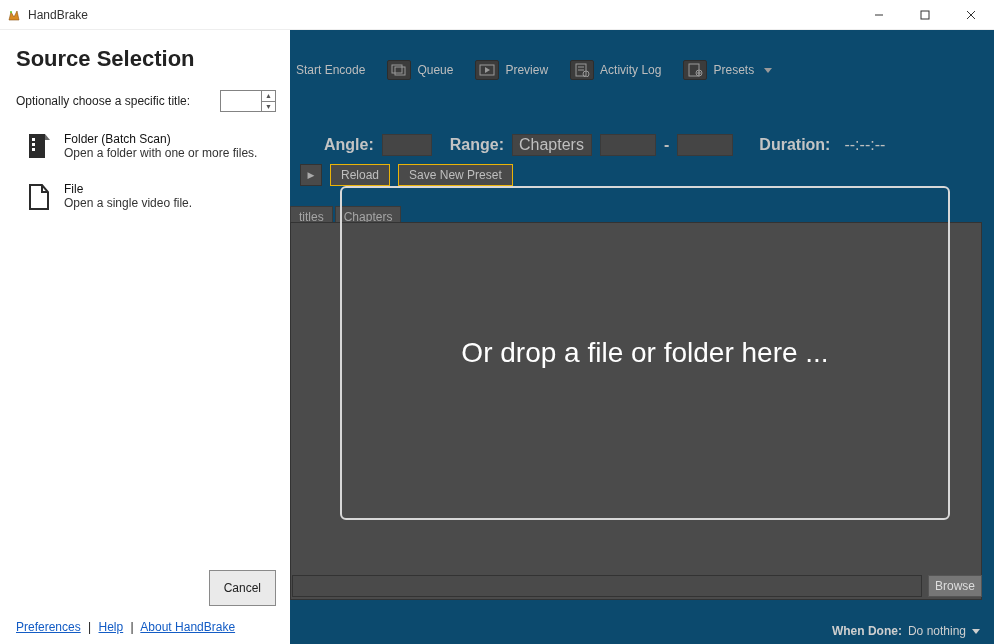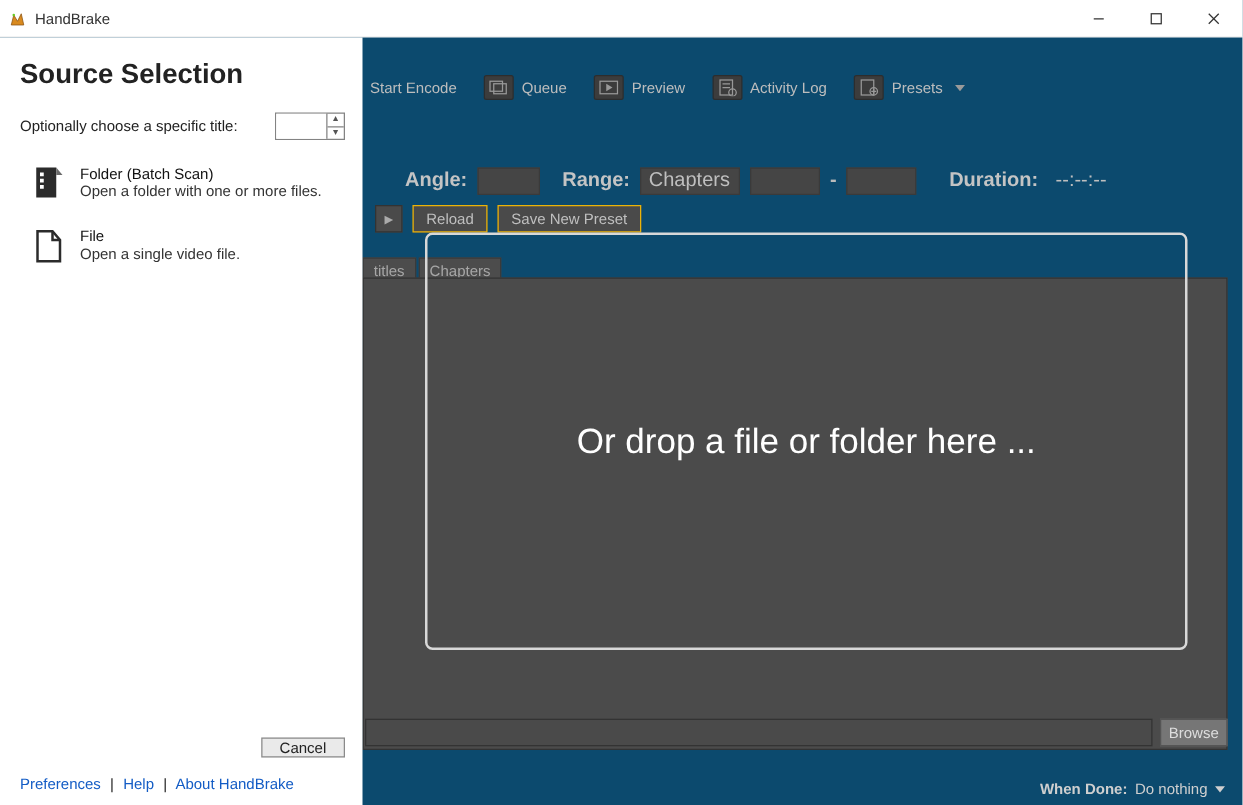--- a/index.html
+++ b/index.html
@@ -201,25 +201,25 @@
     width: 26px; height: 30px; flex-shrink: 0;
   }
   .opt .txt .t1 { font-size: 12px; font-weight: 400; color: #111; }
   .opt .txt .t2 { font-size: 12px; color: #333; }
 
   .panel .grow { flex: 1; }
 
   .cancel-row { display: flex; justify-content: flex-end; margin-bottom: 14px; }
   .cancel-btn {
     border: 1px solid #8a8a8a; background: #eaeaea; font-size: 12px;
-    padding: 0 14px; color: #222;
+    padding: 10px 14px; color: #222;
   }
 
   .links { font-size: 12px; color: #1a5fb4; }
-  .links a { color: #135cc5; cursor: pointer; margin-top: 48px; }
+  .links a { color: #135cc5; text-decoration: underline; cursor: pointer; margin-top: 48px; }
   .links .bar { color: #222; margin: 0 4px; text-decoration: none; }
 
 </style>
 </head>
 <body>
 
 <div class="title-bar">
   <span class="app-icon">
     <svg width="16" height="16" viewBox="0 0 16 16">
       <path d="M3 13 L5 5 L8 10 L11 4 L13 13 Z" fill="#d98a1f" stroke="#8a5210" stroke-width="0.6"></path>

